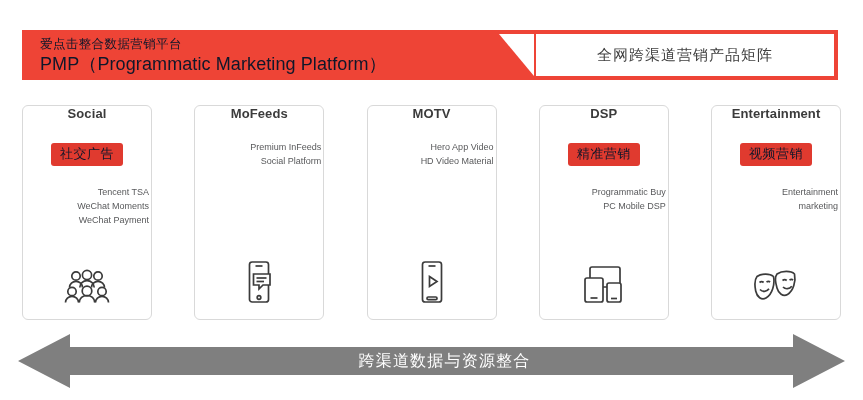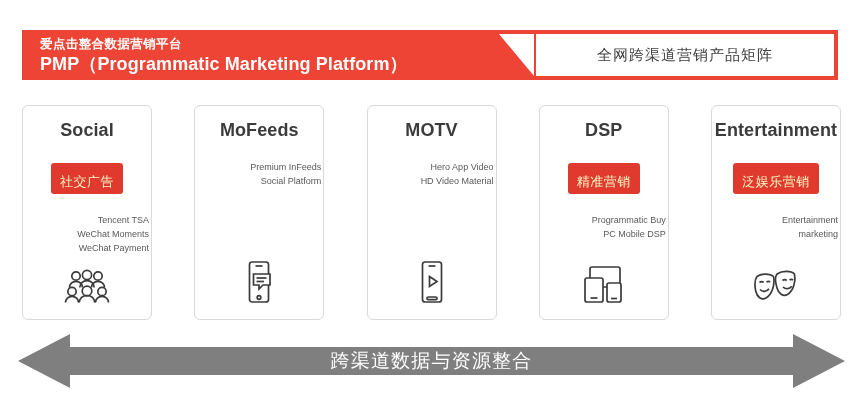--- a/index.html
+++ b/index.html
@@ -28,23 +28,22 @@
     width: 816px;
     height: 50px;
     background: #ee4436;
     box-sizing: border-box;
   }
   .banner-left {
     position: absolute;
     left: 18px;
     top: 6px;
     width: 440px;
-    color: #ffffff;
+    color: #0f172a;
     line-height: 1.32;
-    font-weight: bold;
   }
   .banner-title-cn {
     font-size: 12.5px;
     letter-spacing: 0.4px;
     white-space: nowrap;
   }
   .banner-title-en {
     font-size: 18px;
     letter-spacing: 0.1px;
     white-space: nowrap;
@@ -98,35 +97,35 @@
     height: 215px;
     box-sizing: border-box;
     border: 1px solid #d9d9d9;
     border-radius: 6px;
     background: #ffffff;
     display: flex;
     flex-direction: column;
     align-items: center;
   }
   .card-title {
-    margin-top: 14px;
-    font-size: 18px;
+    margin-top: 0;
+    font-size: 13px;
     font-weight: bold;
     color: #3b3b3b;
     letter-spacing: 0.1px;
     white-space: nowrap;
   }
   .card-badge {
     margin-top: 22px;
     background: #e03a2f;
-    color: #fef9c3;
+    color: #0f172a;
     font-size: 13px;
     letter-spacing: 0.5px;
     border-radius: 3px;
-    padding: 12px 9px 5px 9px;
+    padding: 4px 9px 5px 9px;
     white-space: nowrap;
     line-height: 1.1;
   }
   .card-desc {
     margin-top: 20px;
     font-size: 9px;
     color: #58595b;
     text-align: right;
     line-height: 1.55;
     width: 124px;
@@ -151,29 +150,29 @@
     left: 18px;
     top: 332px;
     width: 827px;
     height: 58px;
   }
   .arrow-bar svg {
     display: block;
   }
   .arrow-label {
     position: absolute;
-    left: 0;
+    left: 13px;
     top: 0;
     width: 827px;
     height: 58px;
     display: flex;
     align-items: center;
     justify-content: center;
     color: #ffffff;
-    font-size: 19px;
+    font-size: 16px;
     letter-spacing: 1.2px;
     white-space: nowrap;
   }
 </style>
 </head>
 <body>
 
 <div id="root">
 
   <div class="banner">
@@ -254,21 +253,21 @@
           <rect x="2" y="13" width="18" height="24" rx="2" fill="#ffffff"></rect>
           <rect x="24" y="18" width="14" height="19" rx="2" fill="#ffffff"></rect>
           <line x1="7.5" y1="33" x2="14.5" y2="33"></line>
           <line x1="28" y1="33.5" x2="34" y2="33.5"></line>
         </svg>
       </div>
     </div>
 
     <div class="card">
       <div class="card-title">Entertainment</div>
-      <div class="card-badge">泛娱乐营销</div>
+      <div class="card-badge">视频营销</div>
       <div class="card-desc" style="white-space:pre-line;">Entertainment
 marketing</div>
       <div class="card-icon">
         <svg width="44" height="34" viewBox="0 0 44 34" fill="none" stroke="#3b3b3b" stroke-width="1.7" stroke-linejoin="round">
           <path d="M23 5c5-3.5 14-3.5 17.5 0 1.5 7-1 17-7 20.5-4.5 2.5-9-1-10.5-6.5C21.5 14 21 7.5 23 5z" fill="#ffffff"></path>
           <path d="M28.5 11.5c1.4-1 3-1 4.2 0M35.5 11c1.2-.8 2.6-.8 3.6 0M29 18c2.5 2.6 6.5 2.2 8.8-.8"></path>
           <path d="M3 7.5c4.5-3.3 13-3.3 16.5 0 1.6 7.5-1.2 18-7.5 21.5C7.5 31.5 3 28 1.7 22 .5 16 1 10 3 7.5z" fill="#ffffff"></path>
           <path d="M5.5 13.5c1.3-1 2.9-1 4.1 0M12.5 13c1.2-.8 2.6-.8 3.6 0M6 20.5c2.5 2.8 6.8 2.4 9-.8"></path>
         </svg>
       </div>

